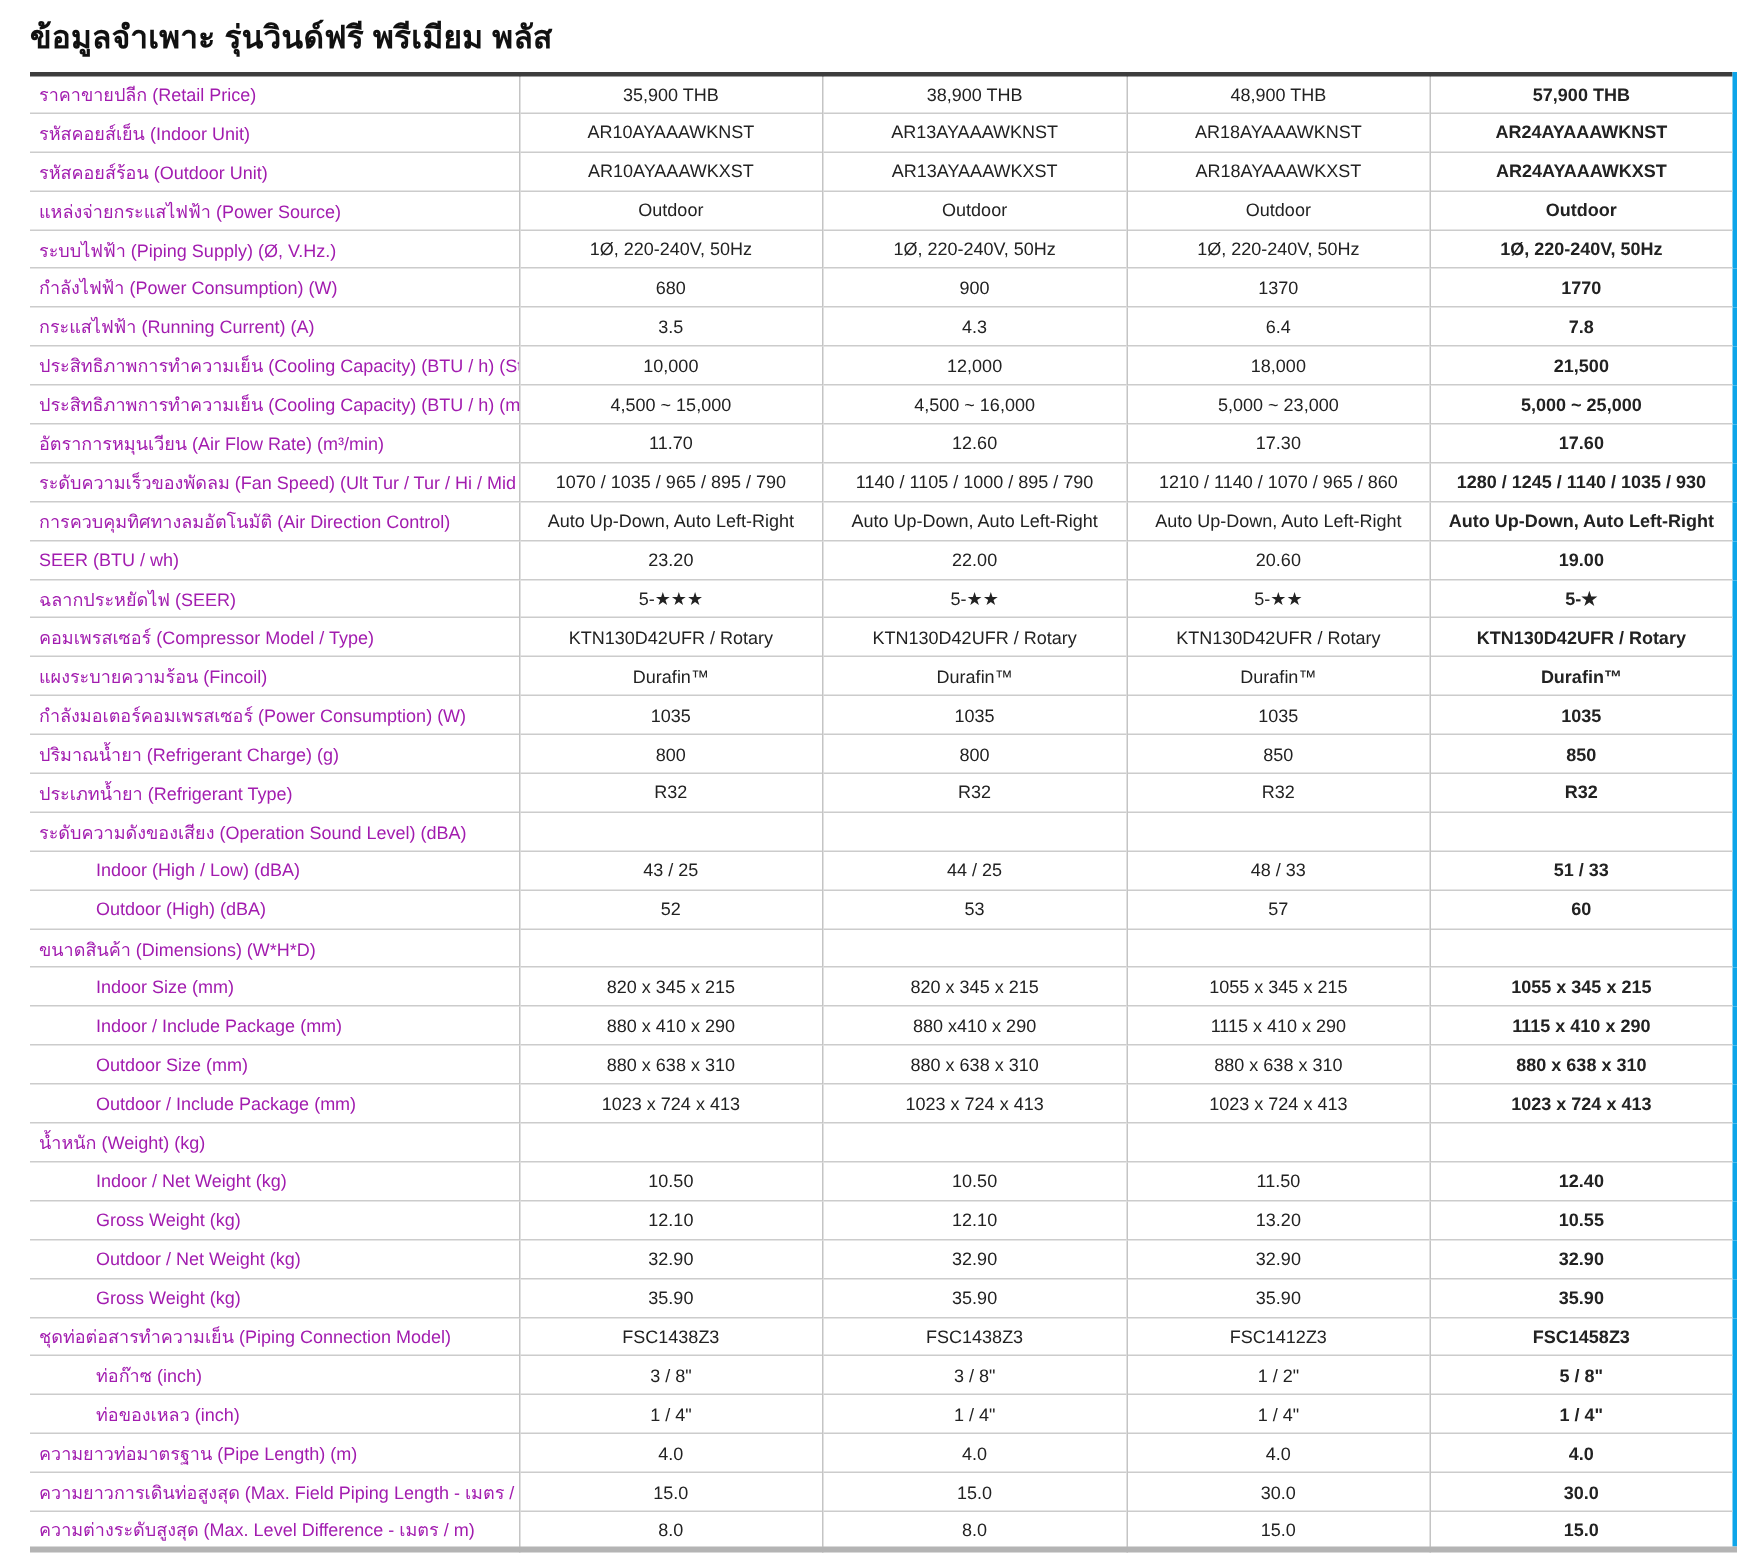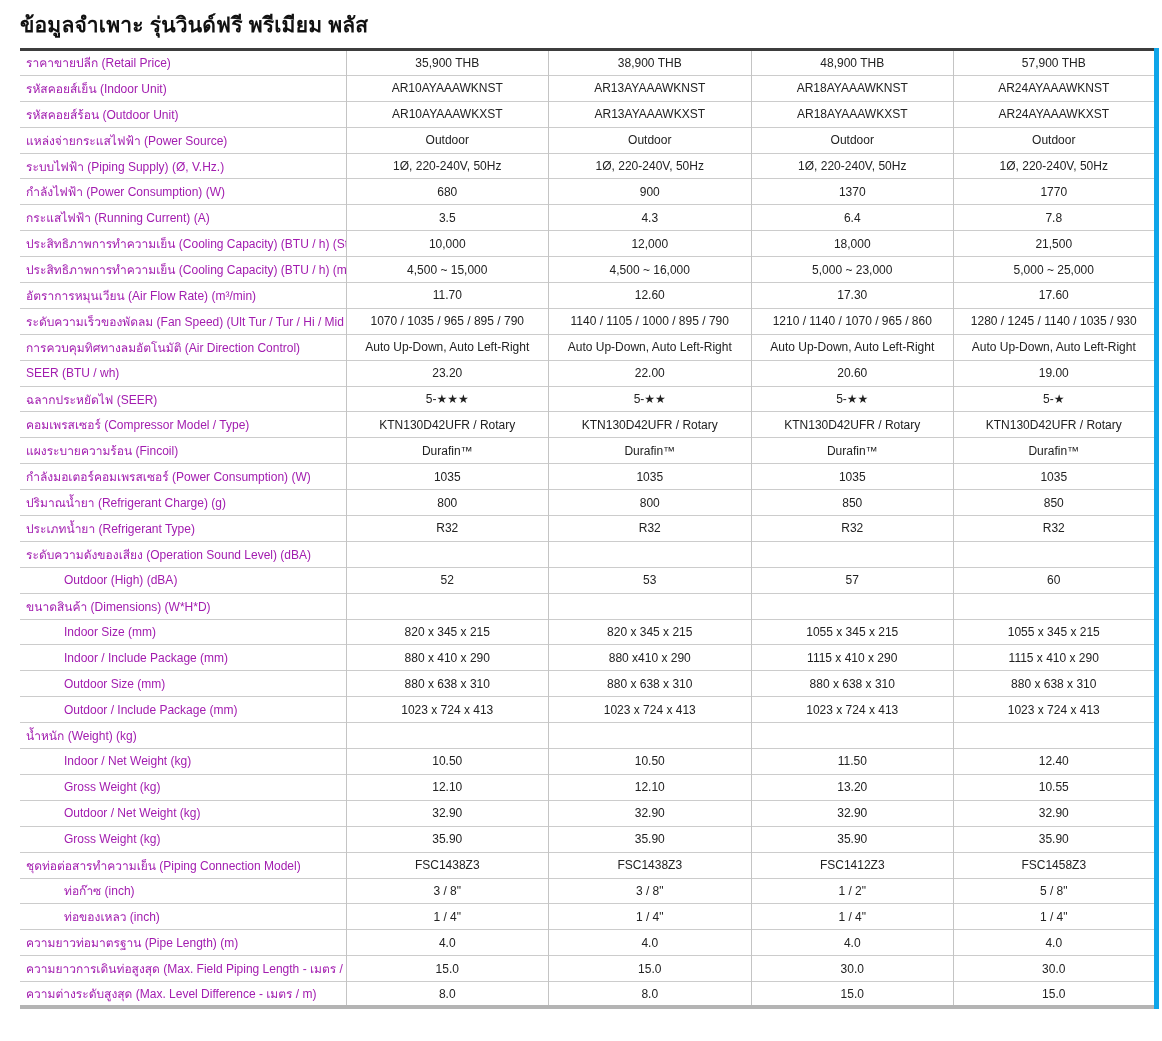--- a/index.html
+++ b/index.html
@@ -39,21 +39,21 @@
     text-align: left;
     color: #a21caf;
     padding-left: 8px;
   }
   td.label-cell.indent { padding-left: 44px; }
   td.value-cell {
     text-align: center;
     color: #222;
     border-left: 1px solid #c4c4c4;
   }
-  td.value-cell:last-child { border-right: 5px solid #0ea5e9; }
+  td.value-cell:last-child { border-right: 3px solid #0ea5e9; font-weight: bold; }
 </style>
 </head>
 <body>
 
 <div class="page">
   <div class="page-title">ข้อมูลจำเพาะ รุ่นวินด์ฟรี พรีเมียม พลัส</div>
 
   <table class="spec">
     <colgroup>
       <col class="c-label">
@@ -197,20 +197,27 @@
     <td class="value-cell">R32</td>
   </tr>
         <tr>
     <td class="label-cell">ระดับความดังของเสียง (Operation Sound Level) (dBA)</td>
     <td class="value-cell"></td>
     <td class="value-cell"></td>
     <td class="value-cell"></td>
     <td class="value-cell"></td>
   </tr>
         <tr>
+    <td class="label-cell indent">Indoor (High / Low) (dBA)</td>
+    <td class="value-cell">43 / 25</td>
+    <td class="value-cell">44 / 25</td>
+    <td class="value-cell">48 / 33</td>
+    <td class="value-cell">51 / 33</td>
+  </tr>
+        <tr>
     <td class="label-cell indent">Outdoor (High) (dBA)</td>
     <td class="value-cell">52</td>
     <td class="value-cell">53</td>
     <td class="value-cell">57</td>
     <td class="value-cell">60</td>
   </tr>
         <tr>
     <td class="label-cell">ขนาดสินค้า (Dimensions)  (W*H*D)</td>
     <td class="value-cell"></td>
     <td class="value-cell"></td>

